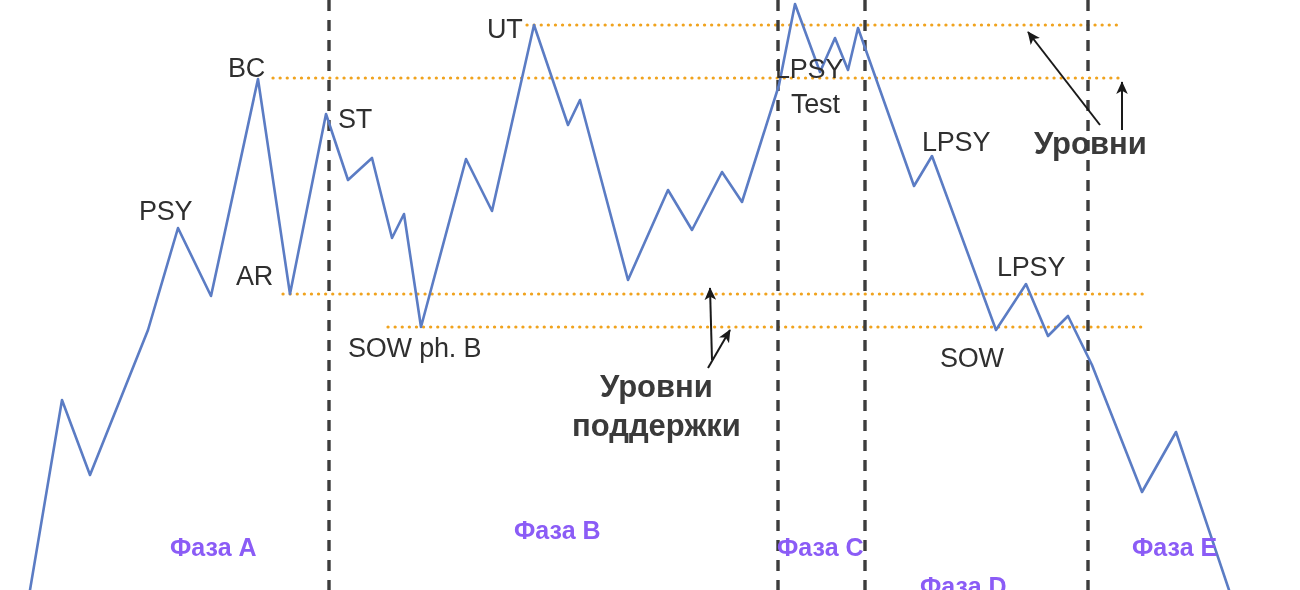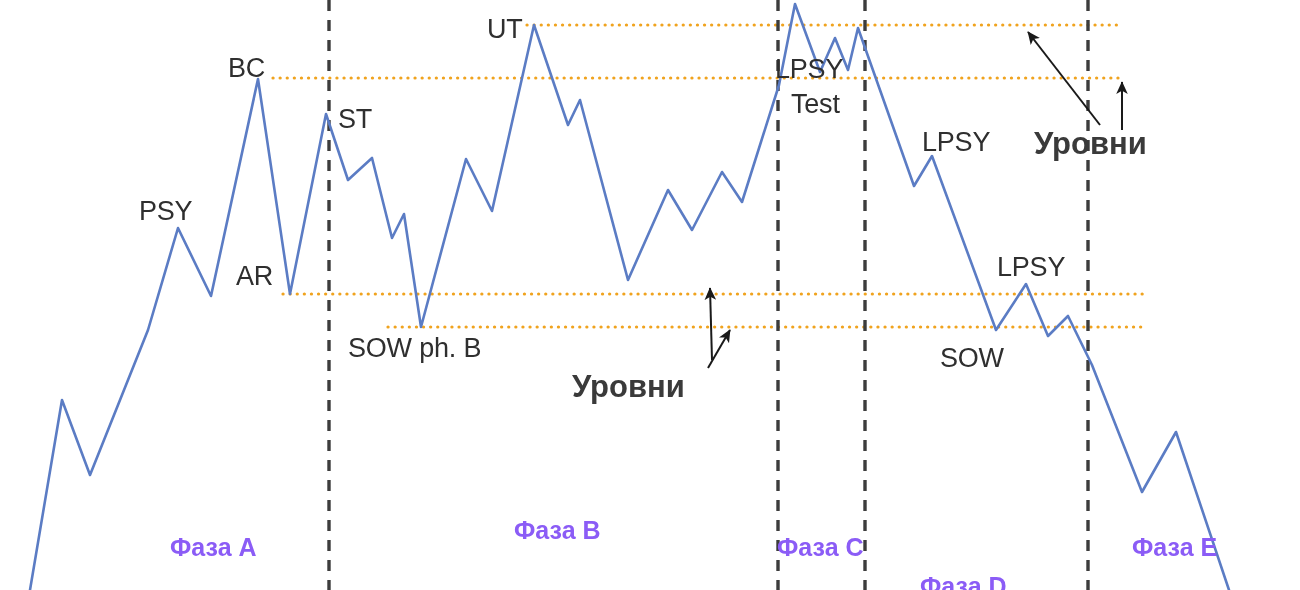--- a/index.html
+++ b/index.html
@@ -113,20 +113,21 @@
     <div id="phase-labels">
         <div class="phase-label" style="left: 170px; top: 533px;">Фаза A</div>
         <div class="phase-label" style="left: 514px; top: 516px;">Фаза B</div>
         <div class="phase-label" style="left: 777px; top: 533px;">Фаза C</div>
         <div class="phase-label" style="left: 920px; top: 533px; margin-top: 39px;">Фаза D</div>
         <div class="phase-label" style="left: 1132px; top: 533px;">Фаза E</div>
       </div>
     <div id="annotation-labels">
         <div class="annot-label" style="left: 572px; top: 368px;">
           <div>Уровни</div>
+          <div>поддержки</div>
         </div>
         <div class="annot-label" style="left: 1034px; top: 125px;">
           <div>Уровни</div>
         </div>
       </div>
   </div>
 
 </div>
 
 </body></html>

